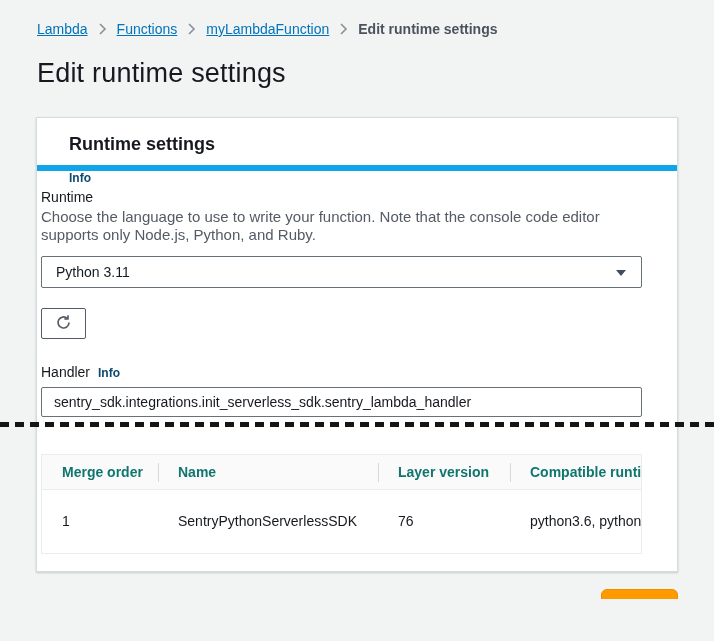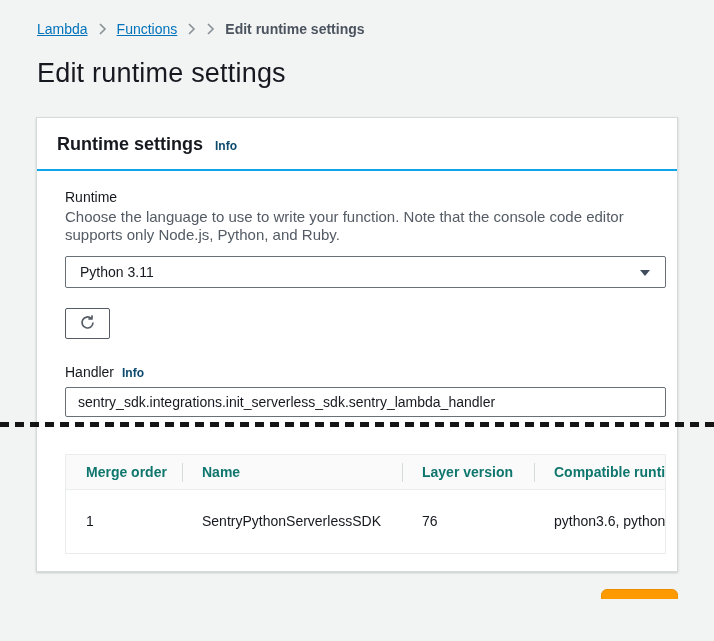--- a/index.html
+++ b/index.html
@@ -14,24 +14,24 @@
   .crumb-current { color:#4a535e; font-weight:700; }
   .crumb-sep { display:flex; align-items:center; }
   
   .page-title { position:absolute; left:37px; top:58px; font-size:27px; font-weight:400; color:#16191f; letter-spacing:.2px; }
   
   .card {
     position:absolute; left:36px; top:117px; width:642px;
     background:#ffffff; border:1px solid #d5dbdb;
     box-shadow:0 1px 2px rgba(0,28,36,.18);
   }
-  .card-header { height:53px; padding:0 20px; display:flex; align-items:baseline; border-bottom:2px solid #0ea5e9; }
+  .card-header { height:53px; padding:0 20px; display:flex; align-items:baseline; border-bottom:6px solid #0ea5e9;flex-direction:column; }
   .card-header h2 { font-size:18px; font-weight:700; line-height:53px; }
   .info-link { color:#0c4a6e; font-size:12px; font-weight:700; margin-left:12px; cursor:pointer; }
-  .card-body { padding:18px 28px 17px; }
+  .card-body { padding:18px 4px 17px; }
   .field-label { font-size:14px; color:#16191f; margin-bottom:3px; }
   .field-desc { font-size:15px; color:#545b64; line-height:18px; margin-bottom:12px; max-width:601px; }
   .select-control {
     width:601px; height:32px; border:1px solid #687078; border-radius:2px; background:#fff;
     display:flex; align-items:center; justify-content:space-between; padding:0 14px; cursor:pointer; margin-bottom:20px;
   }
   .select-control .value { font-size:14px; color:#16191f; }
   .refresh-btn {
     width:45px; height:31px; border:1px solid #545b64; border-radius:2px; background:#fff;
     display:flex; align-items:center; justify-content:center; cursor:pointer; margin-bottom:25px;
@@ -78,20 +78,21 @@
       <svg width="9" height="12" viewBox="0 0 9 12">
           <path d="M2 1 L7 6 L2 11" stroke="#879196" stroke-width="1.6" fill="none"></path>
         </svg>
     </span>
     <a class="crumb-link">Functions</a>
     <span class="crumb-sep">
       <svg width="9" height="12" viewBox="0 0 9 12">
           <path d="M2 1 L7 6 L2 11" stroke="#879196" stroke-width="1.6" fill="none"></path>
         </svg>
     </span>
+    <a class="crumb-link">myLambdaFunction</a>
     <span class="crumb-sep">
       <svg width="9" height="12" viewBox="0 0 9 12">
           <path d="M2 1 L7 6 L2 11" stroke="#879196" stroke-width="1.6" fill="none"></path>
         </svg>
     </span>
     <span class="crumb-current">Edit runtime settings</span>
   </nav>
 
   <h1 class="page-title">Edit runtime settings</h1>
 

